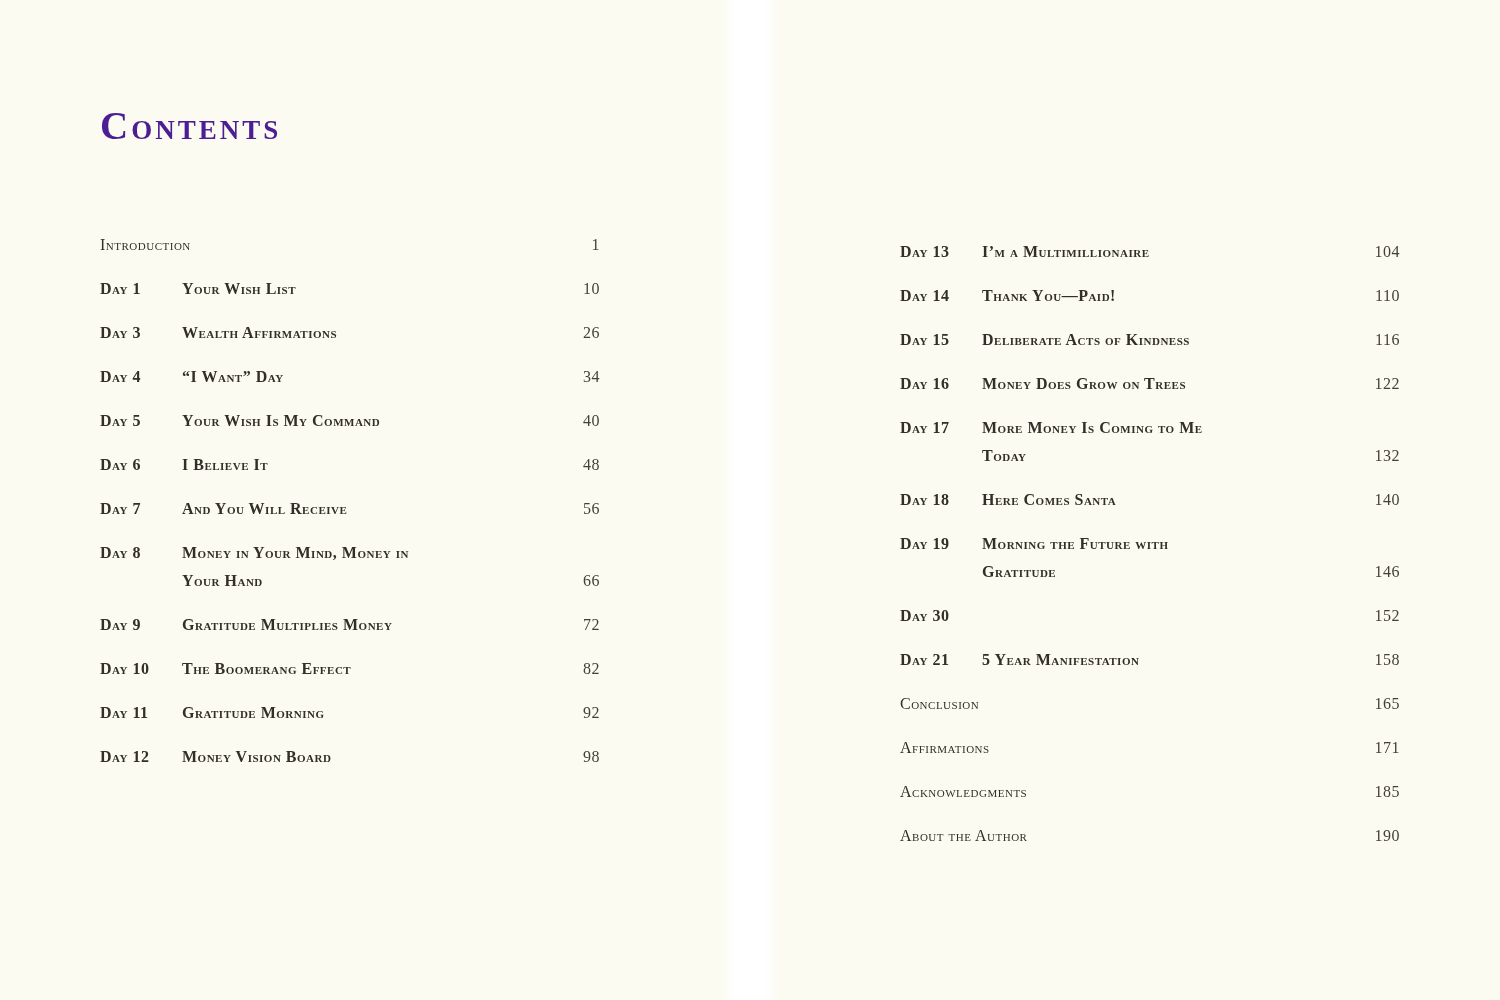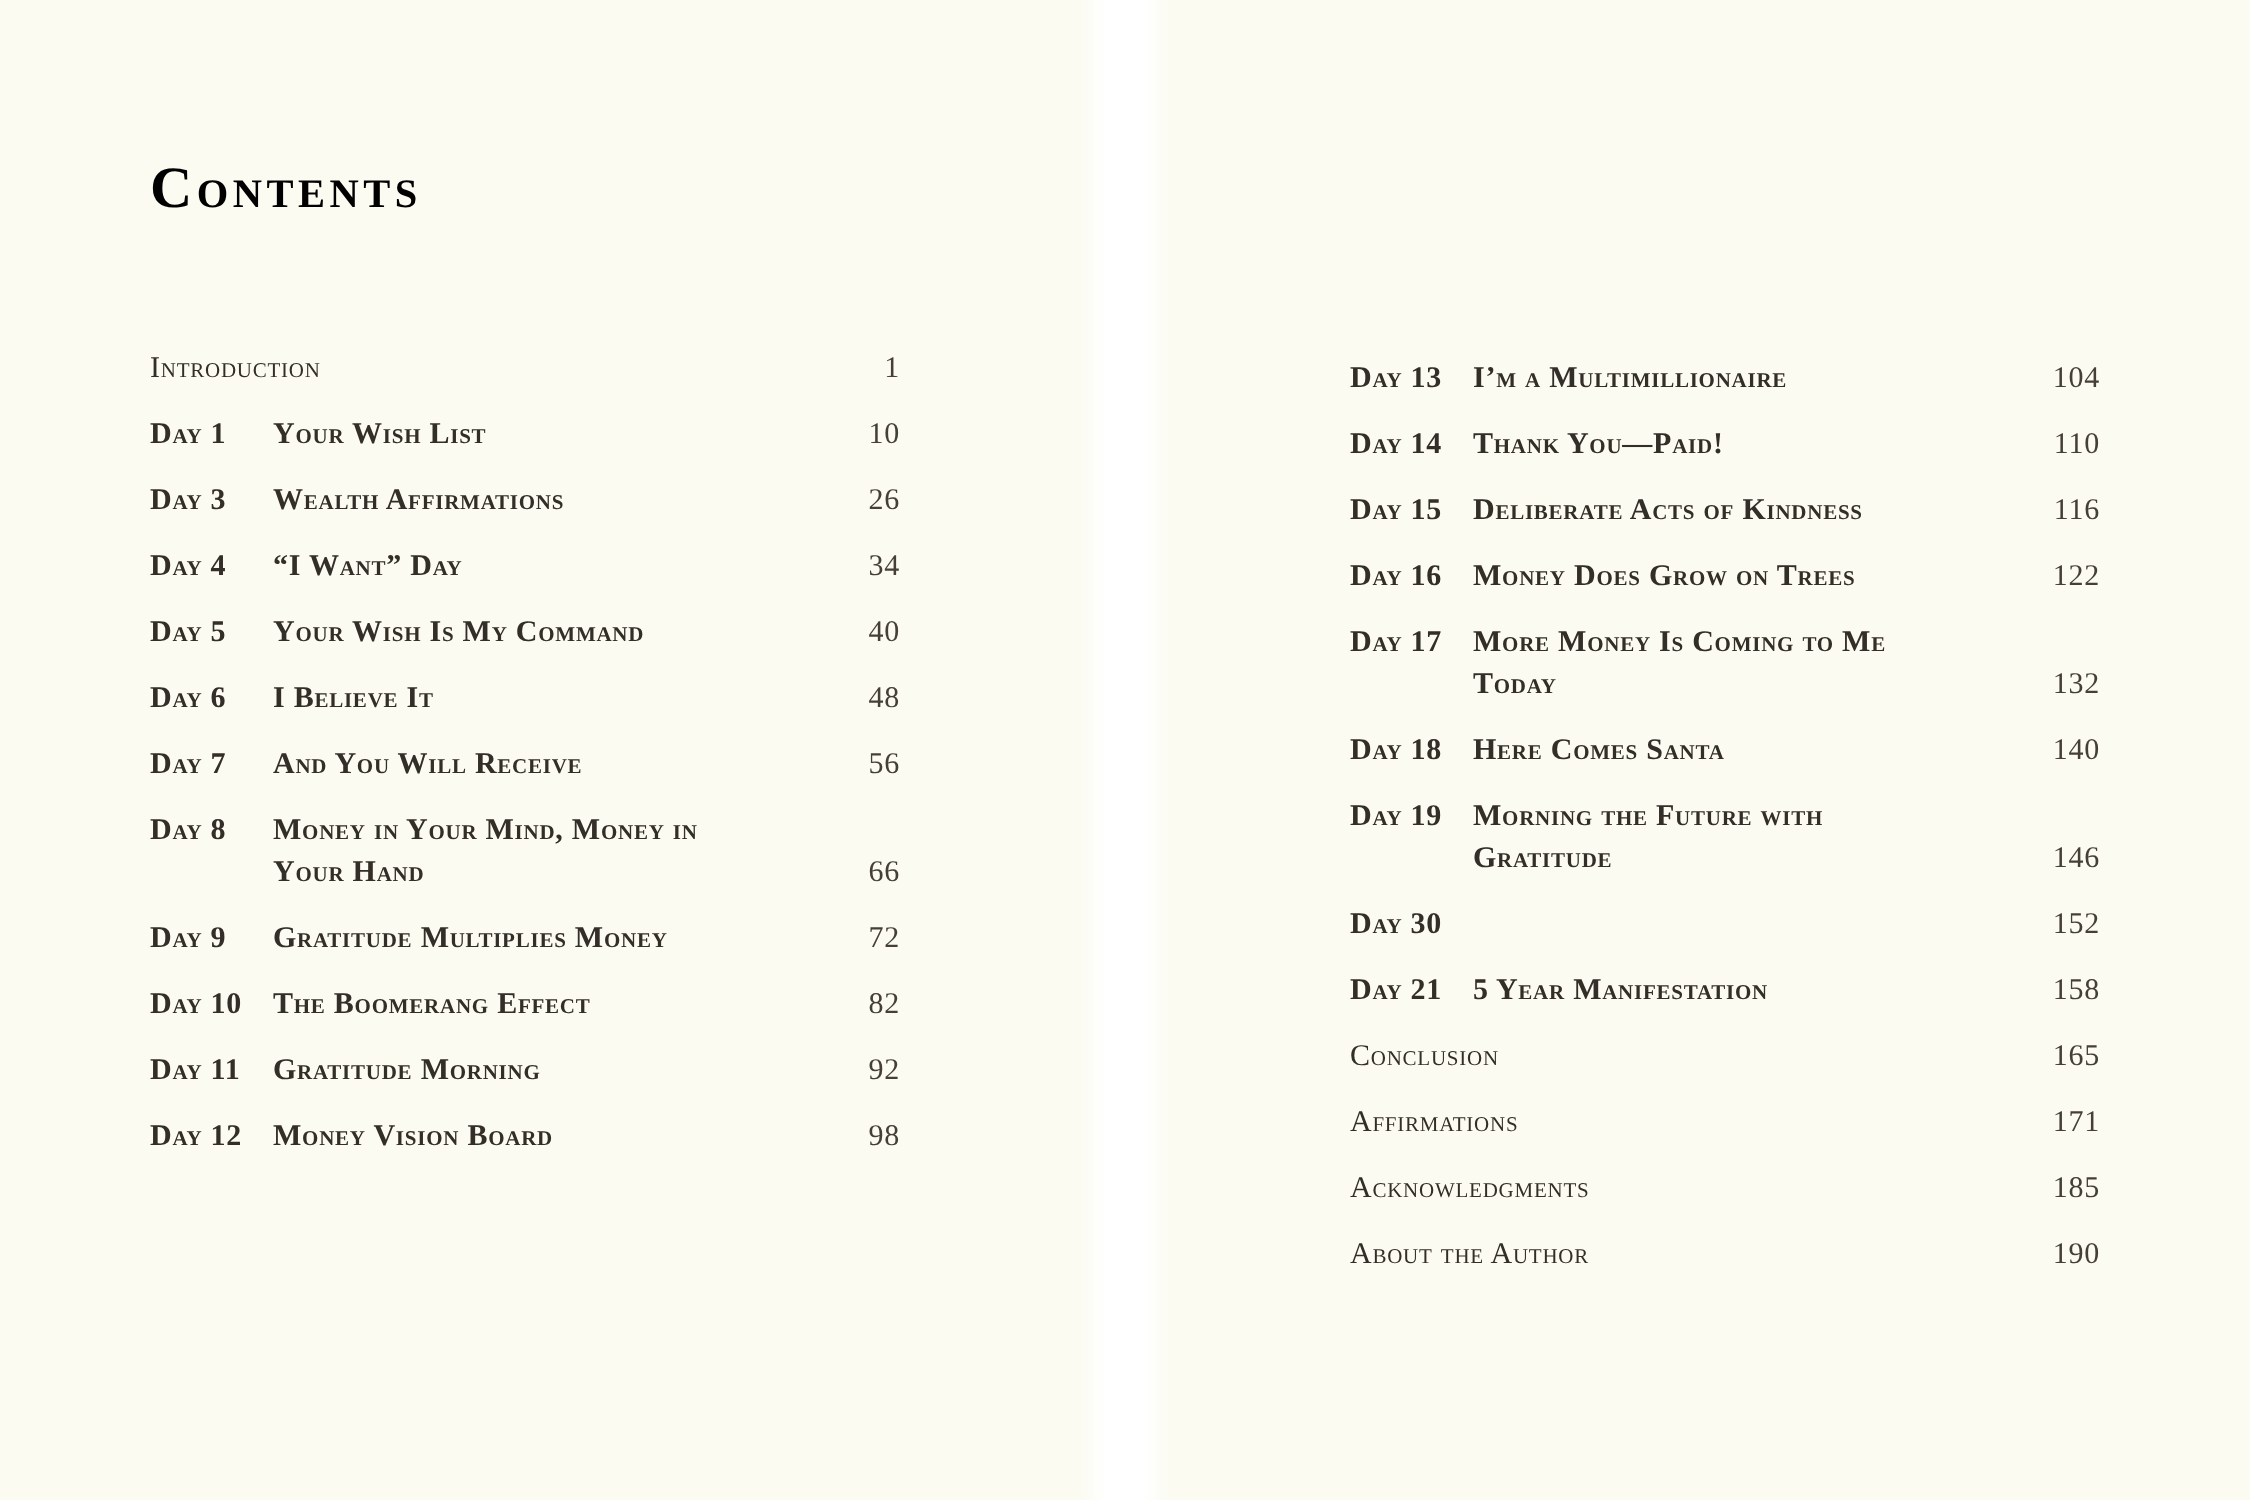--- a/index.html
+++ b/index.html
@@ -21,25 +21,25 @@
   .gutter{
     position:absolute;top:0;left:718px;width:64px;height:1000px;
     background:linear-gradient(90deg, rgba(255,255,255,0) 0%, var(--gutter) 30%, var(--gutter) 70%, rgba(255,255,255,0) 100%);
   }
   .heading{
     position:absolute;left:100px;top:106px;
     font-size:39px;line-height:1;
     font-weight:700;
     font-variant:small-caps;
     letter-spacing:3px;
-    color:#000000;
+    color:#4c1d95;
   }
   .toc{
     position:absolute;width:500px;
-    font-size:20px;line-height:28px;
+    font-size:16px;line-height:28px;
     font-variant:small-caps;
     letter-spacing:0.5px;
   }
   #toc-left{left:100px;top:231px;}
   #toc-right{left:900px;top:238px;}
   .entry{
     display:grid;
     grid-template-columns:82px 1fr 56px;
     margin-bottom:16px;
   }

